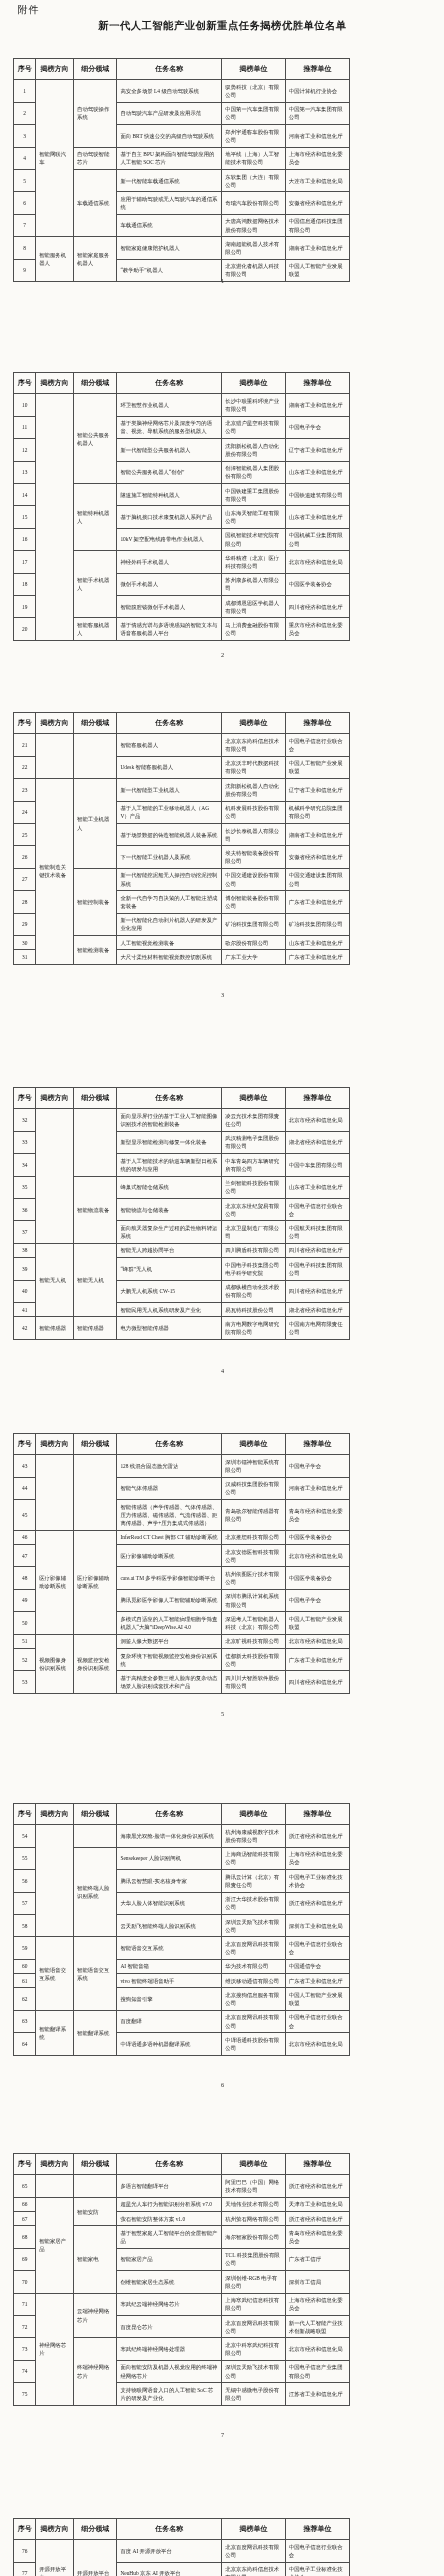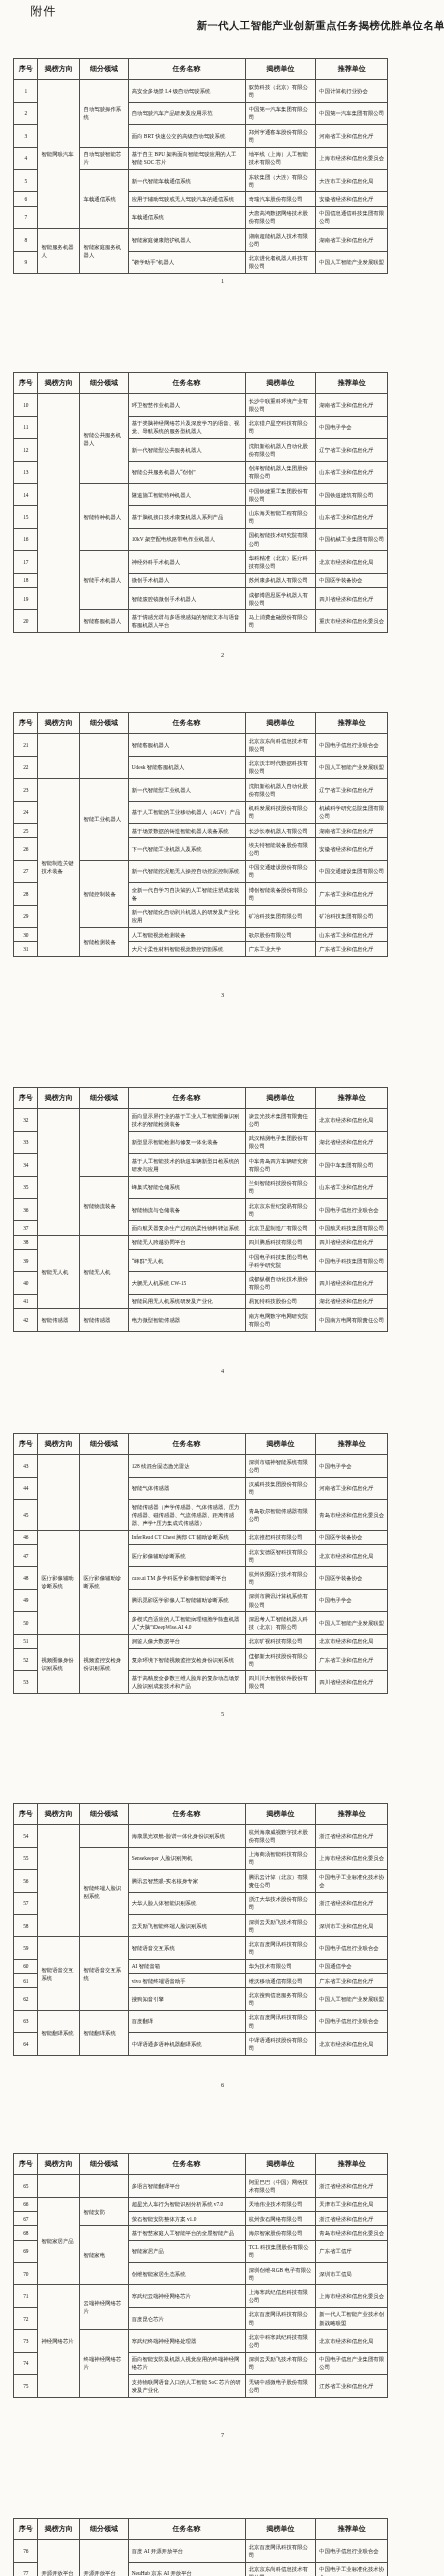--- a/index.html
+++ b/index.html
@@ -1,25 +1,25 @@
 <!DOCTYPE html>
 <html style="font-size:8.2px"><head>
 <meta charset="utf-8">
 <style>
   html,body{margin:0;padding:0;background:#fbfaf7;}
   #doc{
     position:relative;width:445px;height:3354px;background:#fbfaf7;
     font-family:"Liberation Serif","DejaVu Serif",serif;color:#1d1d1d;overflow:hidden;
   }
-  .attach{position:absolute;top:3.1px;left:17.5px;font-size:12px;letter-spacing:1px;margin-left:13px;}
+  .attach{position:absolute;top:3.1px;left:17.5px;font-size:10px;letter-spacing:1px;}
   .doc-title{
-    position:absolute;top:18.5px;left:0;width:100%;text-align:right;
+    position:absolute;top:18.5px;left:0;width:100%;text-align:center;
     font-size:10.3px;font-weight:bold;letter-spacing:0.5px;
   }
-  .page{position:absolute;left:13.4px;width:375px;border-radius:20px;}
+  .page{position:absolute;left:13.4px;width:337px;border-radius:20px;}
   table{border-collapse:collapse;width:100%;table-layout:fixed;}
   th,td{border:0.5px solid #4d4d4d;word-break:break-all;}
   th{font-size:7px;font-weight:bold;text-align:center;padding:5.2px 1px;background:transparent;}
   td{font-size:5.4px;line-height:1.5;padding:2.6px 3.1px;vertical-align:middle;text-align:left;}
   td.c0{text-align:center;padding:2.6px 1px;}
   .c0{width:5.9%;}
   .c1{width:11%;}
   .c2{width:12.7%;margin-left:45px;}
   .c3{width:32%;}
   .c4{width:19%;}

